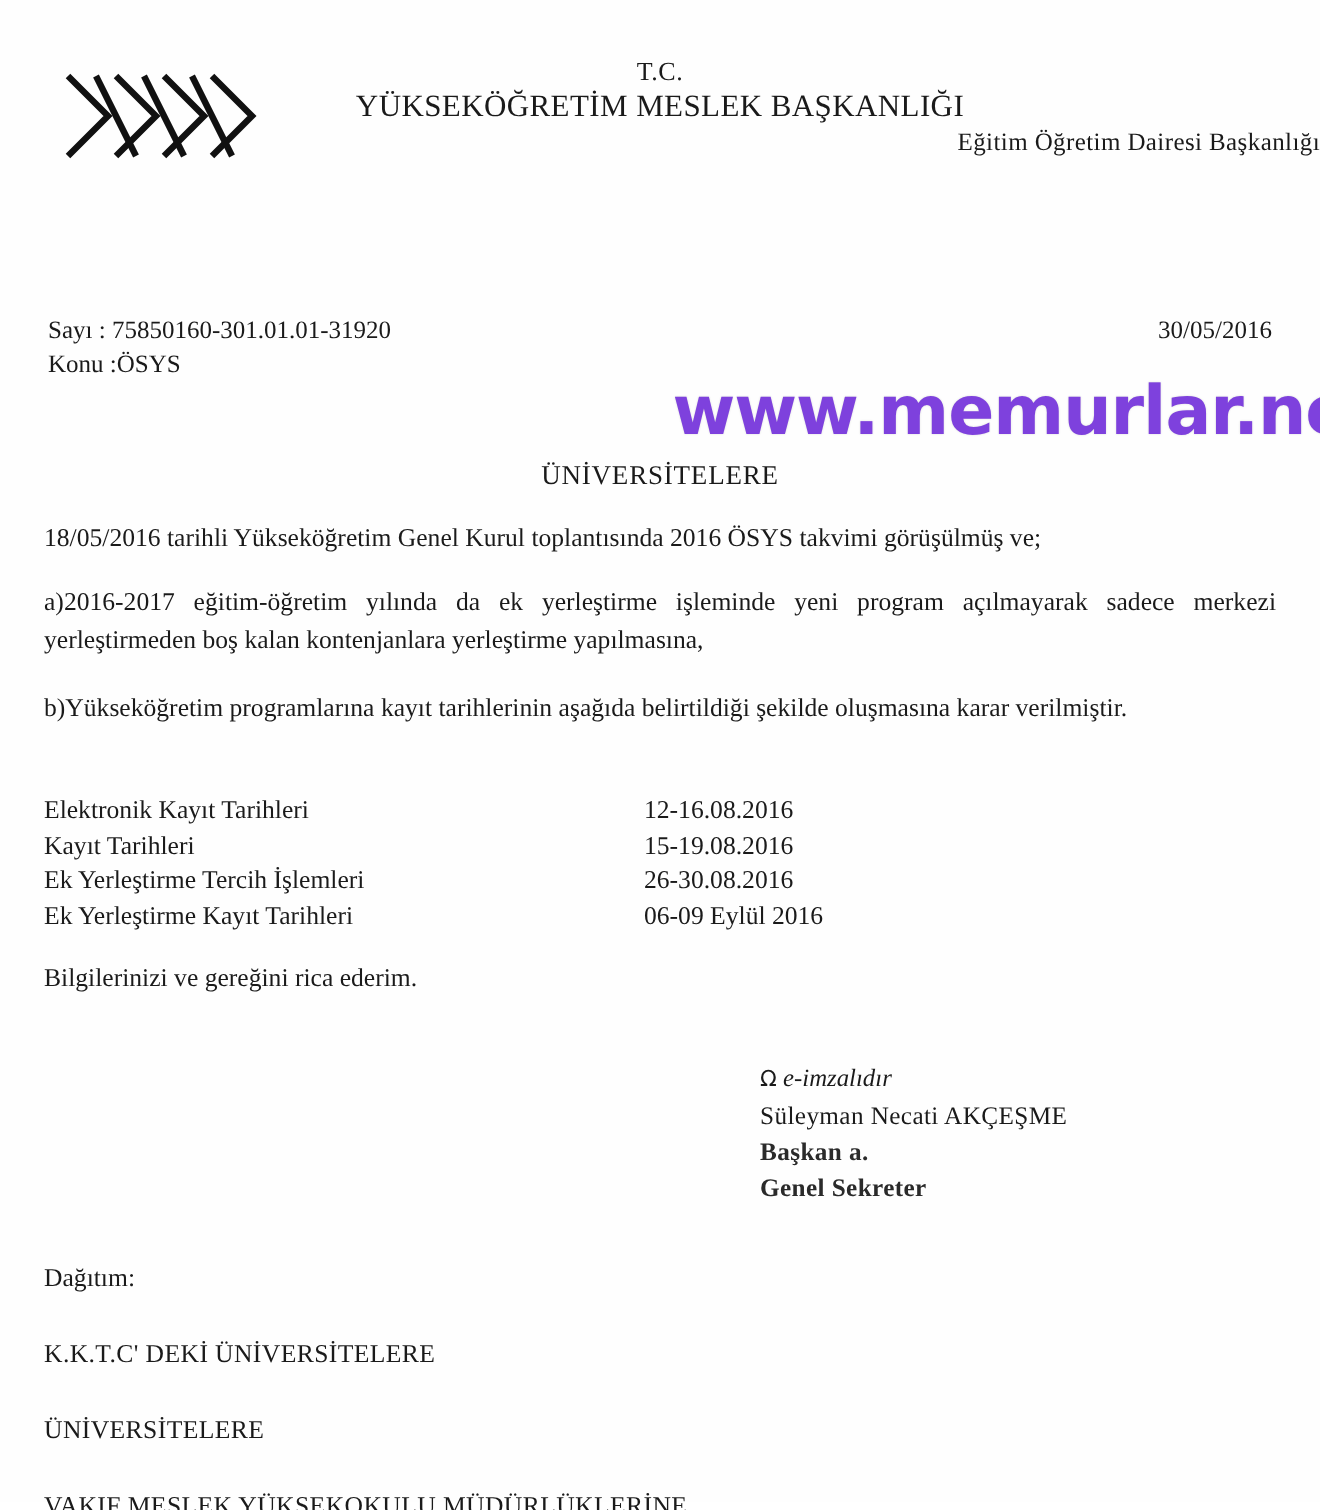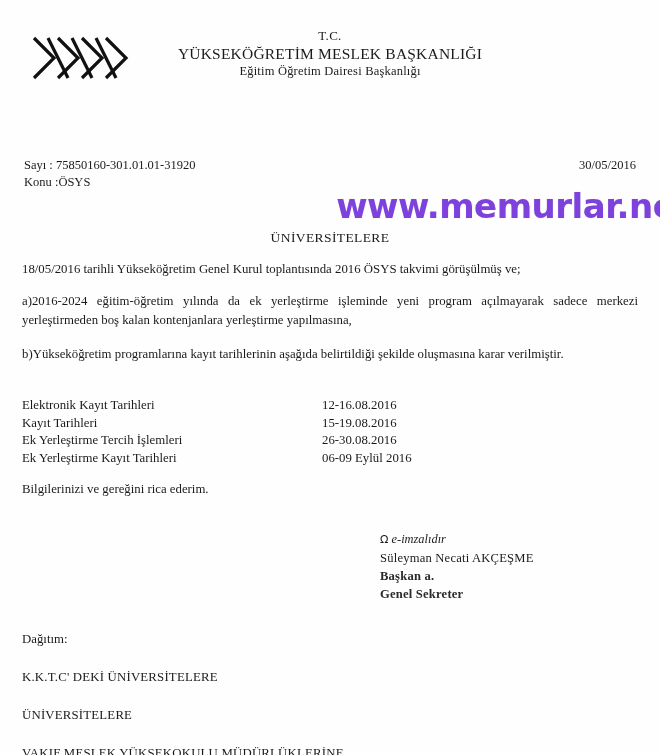--- a/index.html
+++ b/index.html
@@ -38,20 +38,21 @@
   }
   .header .line2 {
     font-size: 15.5px;
     line-height: 19px;
     letter-spacing: 0.2px;
   }
   .header .line3 {
     font-size: 12.5px;
     line-height: 17px;
     letter-spacing: 0.2px;
+    text-align: right;
   }
 
   
   .logo {
     position: absolute;
     top: 34px;
     left: 28px;
     width: 110px;
     height: 46px;
   }
@@ -218,21 +219,21 @@
     </div>
   </div>
 
   <div class="meta-right">30/05/2016</div>
 
   <div class="watermark">www.memurlar.net</div>
 
   <div class="recipient">ÜNİVERSİTELERE</div>
 
   <div class="body-block" id="para-intro">18/05/2016 tarihli Yükseköğretim Genel Kurul toplantısında 2016 ÖSYS takvimi görüşülmüş ve;</div>
-  <div class="body-block" id="para-a">a)2016-2024 eğitim-öğretim yılında da ek yerleştirme işleminde yeni program açılmayarak sadece merkezi yerleştirmeden boş kalan kontenjanlara yerleştirme yapılmasına,</div>
+  <div class="body-block" id="para-a">a)2016-2017 eğitim-öğretim yılında da ek yerleştirme işleminde yeni program açılmayarak sadece merkezi yerleştirmeden boş kalan kontenjanlara yerleştirme yapılmasına,</div>
   <div class="body-block" id="para-b">b)Yükseköğretim programlarına kayıt tarihlerinin aşağıda belirtildiği şekilde oluşmasına karar verilmiştir.</div>
 
   <table class="dates">
     <tbody>
       <tr>
         <td class="label">Elektronik Kayıt Tarihleri</td>
         <td class="value">12-16.08.2016</td>
       </tr>
       <tr>
         <td class="label">Kayıt Tarihleri</td>

